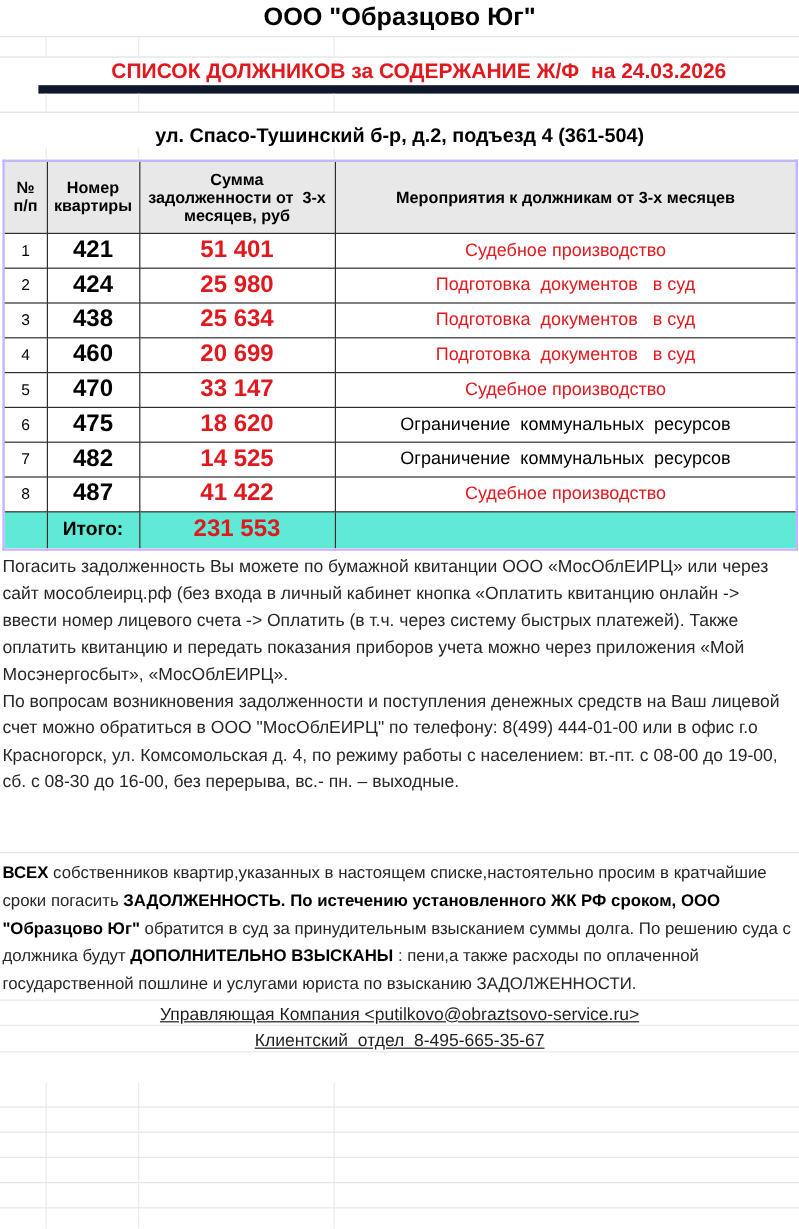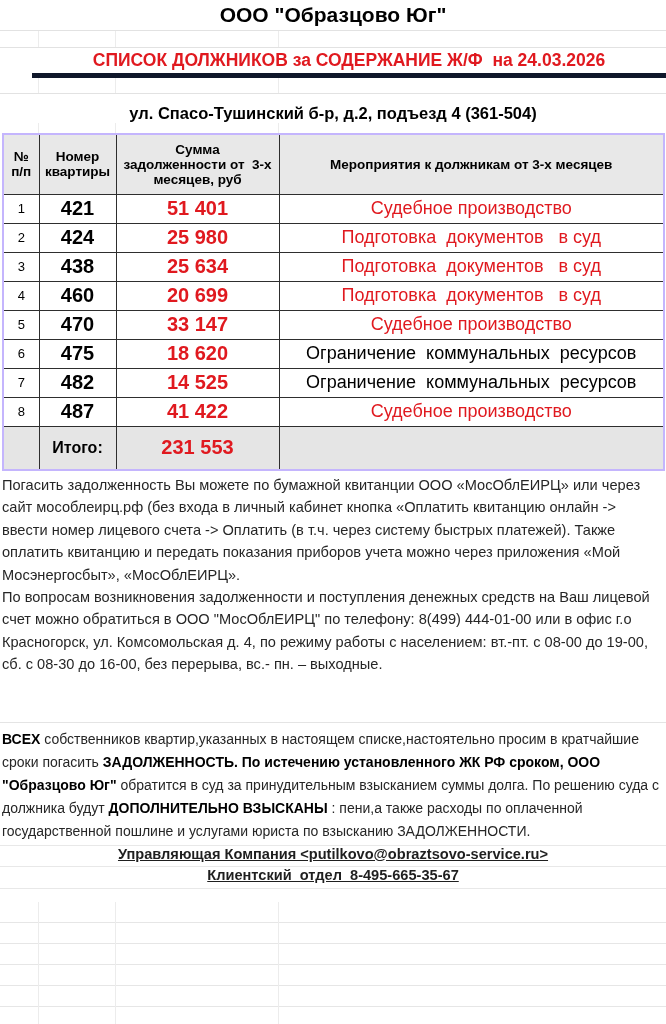--- a/index.html
+++ b/index.html
@@ -12,51 +12,51 @@
 
   
   .r-company { height:31px; display:flex; align-items:center; justify-content:center;
     font-size:21px; font-weight:bold; color:#000; border-bottom:1px solid #e2e2e2; }
   .spacer { position:relative; border-bottom:1px solid #e2e2e2; }
   .spacer .vtick { position:absolute; top:0; bottom:0; width:1px; background:#ececec; }
   .sp1 { height:17px; }
   .sp2 { height:16px; }
   .sp3 { height:10px; border-bottom:none; }
   .r-list { height:30px; display:flex; align-items:center; justify-content:center;
-    font-size:17.5px; font-weight:bold; color:#e0191f; border-bottom:5px solid #0f172a;margin-left:32px; }
+    font-size:17.5px; font-weight:bold; color:#e0191f; border-bottom:7px solid #0f172a;margin-left:32px; }
   .r-address { height:29px; display:flex; align-items:flex-end; justify-content:center;
     font-size:16.5px; font-weight:bold; color:#000; }
 
   
   table.debtors { border-collapse:collapse; table-layout:fixed; width:661px; margin-left:2px;
     border:2px solid #c4b5fd; }
   table.debtors th, table.debtors td { border:1px solid #2e2e2e; text-align:center;
     vertical-align:middle; overflow:hidden; }
   table.debtors thead th { height:60px; background:#e8e8e8; font-size:13.5px; font-weight:bold;
     color:#000; padding:0 4px; }
   table.debtors tbody td { height:29px; }
   .c-num  { font-size:13px; color:#000; }
   .c-apt  { font-size:20px; font-weight:bold; color:#000; }
   .c-debt { font-size:20px; font-weight:bold; color:#e0191f; }
-  .c-act  { font-size:18px;margin-left:32px; }
+  .c-act  { font-size:15px;margin-left:32px; }
   .c-act.red   { color:#e0191f; }
   .c-act.black { color:#000; }
-  table.debtors tfoot td { height:44px; background:#e5e5e5; }
+  table.debtors tfoot td { height:32px; background:#5eead4; }
   .c-total-label { font-size:16px; font-weight:bold; color:#000; }
   .c-total-value { font-size:20px; font-weight:bold; color:#e0191f; }
 
   
   .notice1 { margin:3px 4px 0 2px; font-size:14.6px; line-height:22.4px; color:#262626; }
   .gapline { height:47px; border-bottom:1px solid #e4e4e4; }
   .notice2 { margin:5px 6px 0 2px; font-size:14px; line-height:23px; color:#262626; }
   .notice2 .b { font-weight:bold; color:#000; }
 
   
-  .footer-line { height:22px; display:flex; align-items:flex-start; justify-content:center;
-    font-size:14.6px; color:#1f1f1f; border-bottom:1px solid #e8e8e8;font-weight:bold; }
+  .footer-line { height:22px; display:flex; align-items:flex-end; justify-content:center;
+    font-size:14.6px; color:#1f1f1f; border-bottom:1px solid #e8e8e8; }
   .footer-line span { text-decoration:underline; }
   .f1 { margin-top:2px; border-top:1px solid #e8e8e8; }
 
   
   .bottom-grid { position:absolute; left:0; right:0; bottom:0; top:902px; }
   .bottom-grid .h { position:absolute; left:0; right:0; height:1px; background:#e6e6e6; }
   .bottom-grid .v { position:absolute; top:0; bottom:0; width:1px; background:#ececec; }
 </style>
 </head>
 <body>

